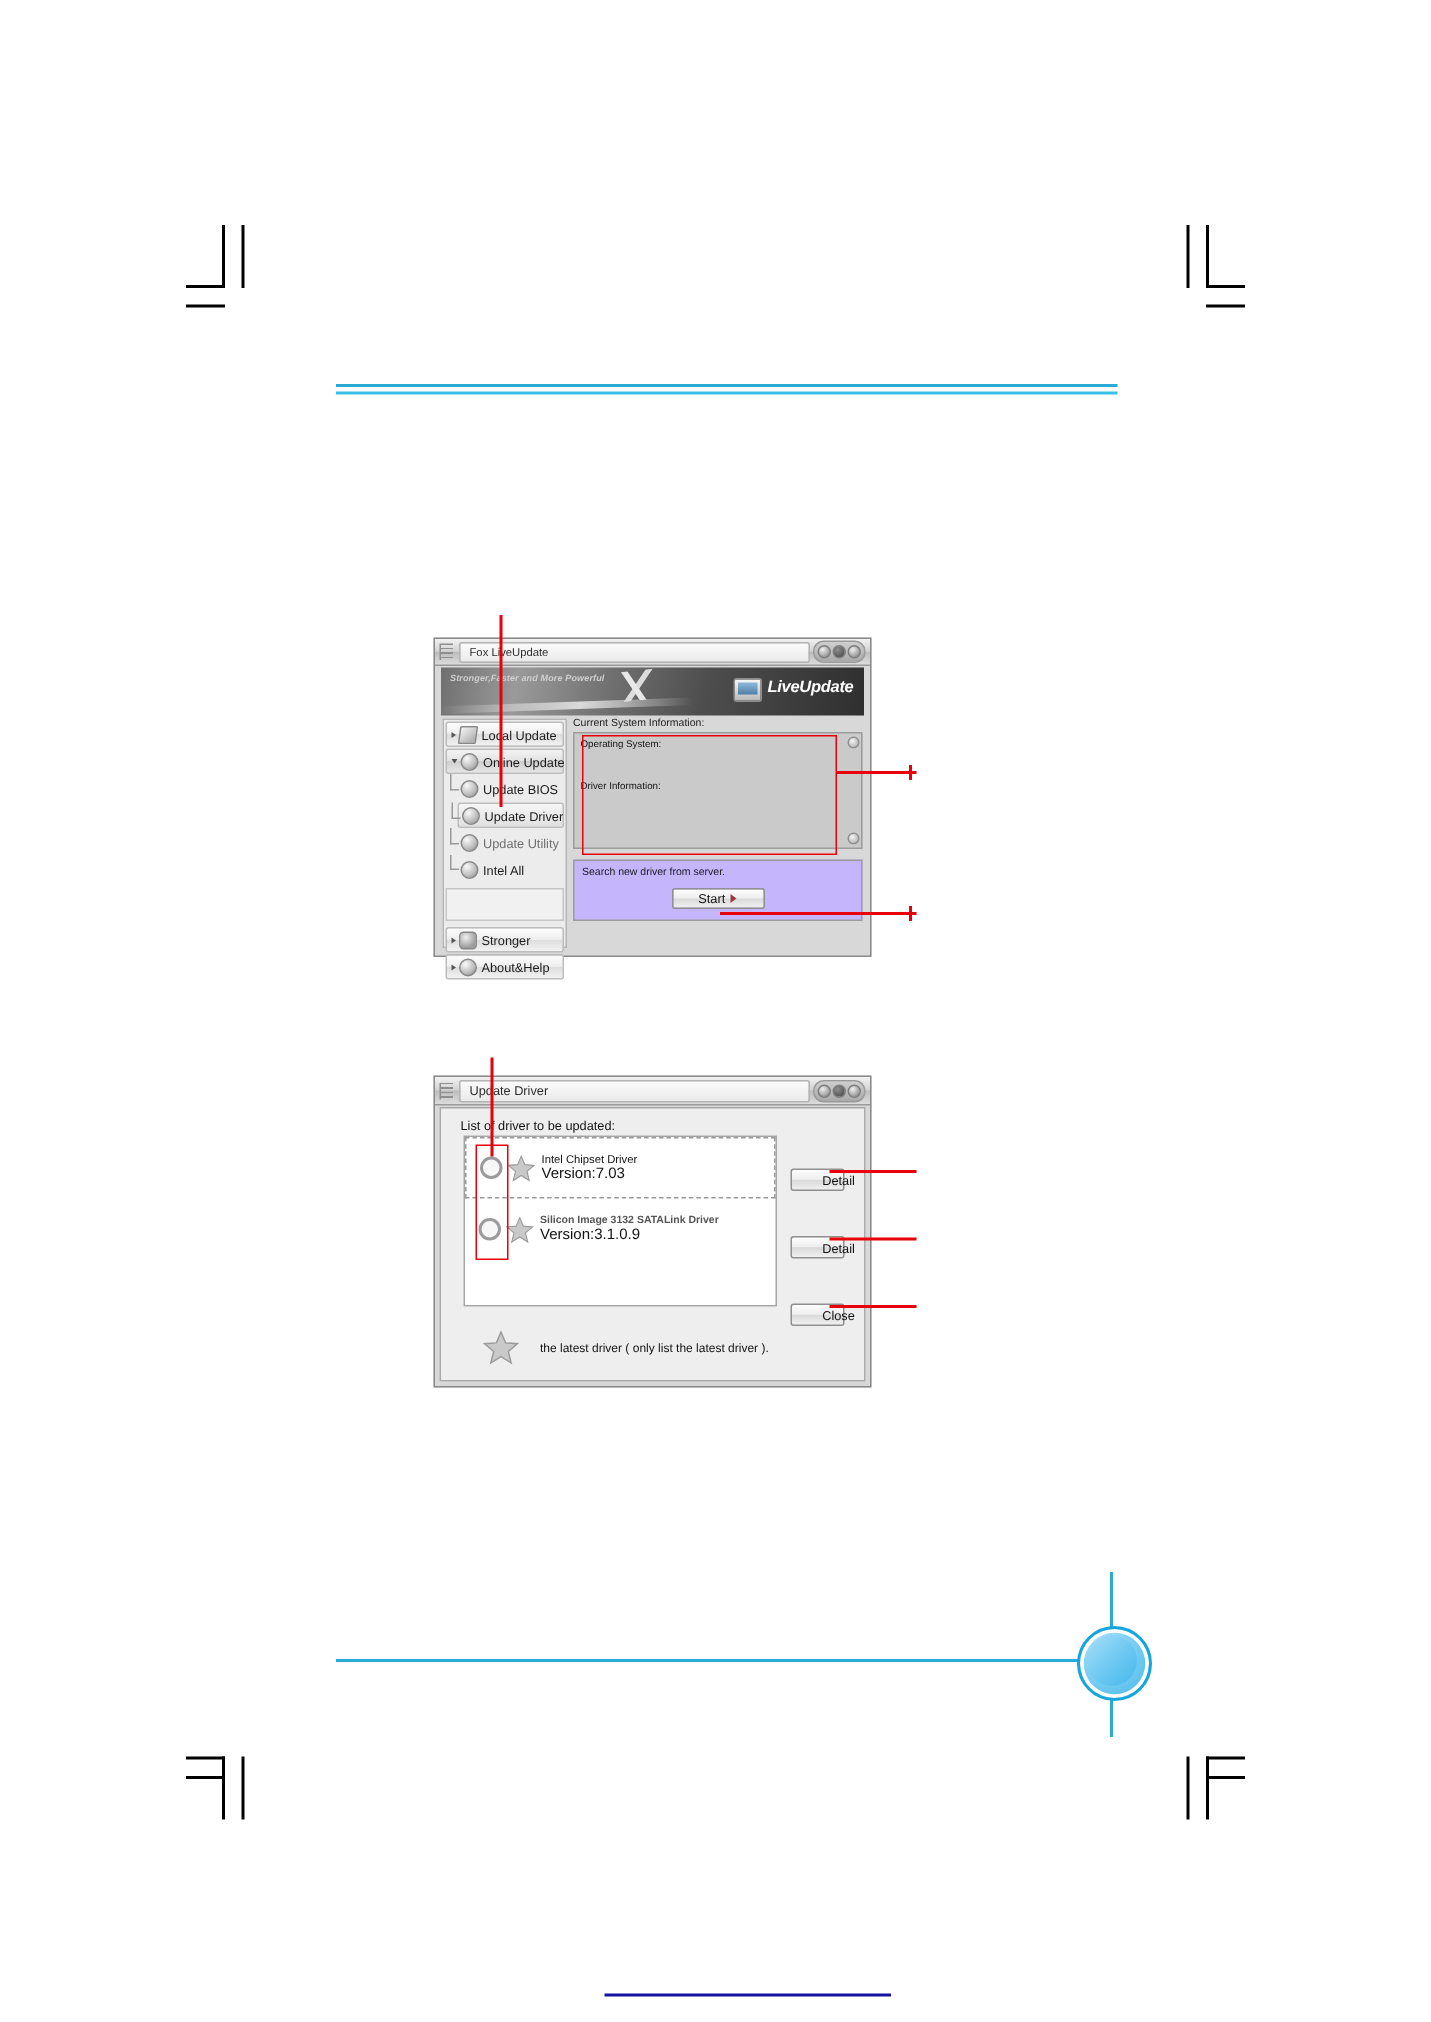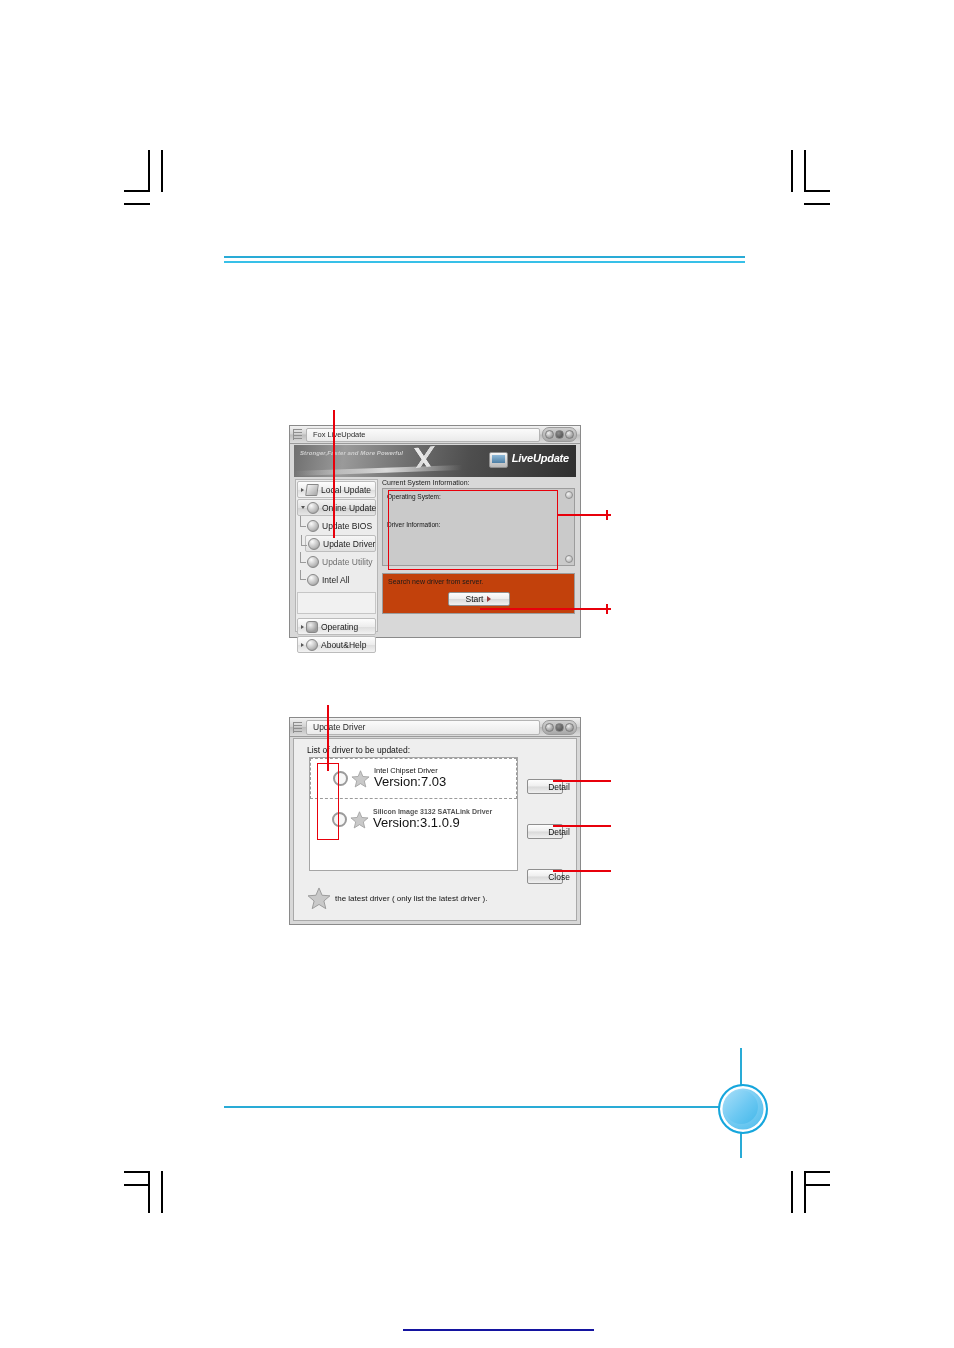--- a/index.html
+++ b/index.html
@@ -243,21 +243,21 @@
     position: absolute; right: 1px;
     width: 8px; height: 8px;
     border-radius: 50%;
     background: radial-gradient(circle at 35% 30%, #f3f3f3, #c0c0c0 70%, #9c9c9c 100%);
     border: 1px solid #8f8f8f;
     box-sizing: border-box;
   }
   .search-box {
     margin-top: 7px;
     height: 41px;
-    background: #c2410c;
+    background: #c4b5fd;
     border: 1px solid #9c9c9c;
     box-sizing: border-box;
     padding: 4px 5px;
     position: relative;
   }
   .btn {
     background: linear-gradient(180deg,#fdfdfd 0%, #eeeeee 48%, #d9d9d9 52%, #f0f0f0 100%);
     border: 1px solid #8f8f8f;
     border-radius: 2px;
     font-size: 8.5px;
@@ -284,46 +284,46 @@
     position: absolute;
     left: 15px; top: 34px; width: 209px; height: 114px;
     background: #ffffff;
     border: 1px solid #a5a5a5;
     box-sizing: border-box;
   }
   .ud-row {
     position: relative;
     height: 41px;
     display: flex; align-items: center;
-    padding-left: 18px;
+    padding-left: 5px;
     box-sizing: border-box;
   }
   .ud-row.sel { border: 1px dashed #9a9a9a; }
   .ud-radio {
     width: 15px; height: 15px; border-radius: 50%;
     border: 2px solid #9b9b9b;
     background: #f7f7f7;
     margin: 0 3px 0 4px;
     box-sizing: border-box;
     flex: none;
   }
   .star {
     width: 19px; height: 18px; flex: none; margin-right: 4px;
   }
   .ud-text { line-height: 1.12; }
   .ud-name { font-size: 7.5px; color: #111; white-space: nowrap; }
   .ud-name.faded { color: #555; font-weight: bold; font-size: 7px; }
-  .ud-ver { font-size: 13px; color: #111; }
+  .ud-ver { font-size: 10px; color: #111; }
   .ud-btn {
     position: absolute; left: 233px;
     width: 36px; height: 15px; padding-left: 28px;
   }
   .ud-legend {
-    position: absolute; left: 13px; bottom: 10px;
-    display: flex; align-items: center;  text-align: right;
+    position: absolute; left: 28px; bottom: 10px;
+    display: flex; align-items: center; gap: 10px; text-align: right;
   }
   .ud-legend-text { font-size: 8px; color: #111; }
 
   
   .anno { position: absolute; background: #E8000B; }
   .anno-box {
     position: absolute;
     border: 1.5px solid #E8000B;
     box-sizing: border-box;
     background: transparent;
@@ -422,21 +422,21 @@
       <div class="tree" style="height:9px;"></div>
       <div class="side-ico"></div>
       <div class="side-label">Intel All</div>
     </div>
 
     <div class="side-gap"></div>
 
     <div class="side-item" style="margin-top:4px;">
       <div class="side-arrow"></div>
       <div class="side-ico gear"></div>
-      <div class="side-label">Operating</div>
+      <div class="side-label">Stronger</div>
     </div>
 
     <div class="side-item">
       <div class="side-arrow"></div>
       <div class="side-ico"></div>
       <div class="side-label">About&amp;Help</div>
     </div>
   </div>
 
   <div class="content">

